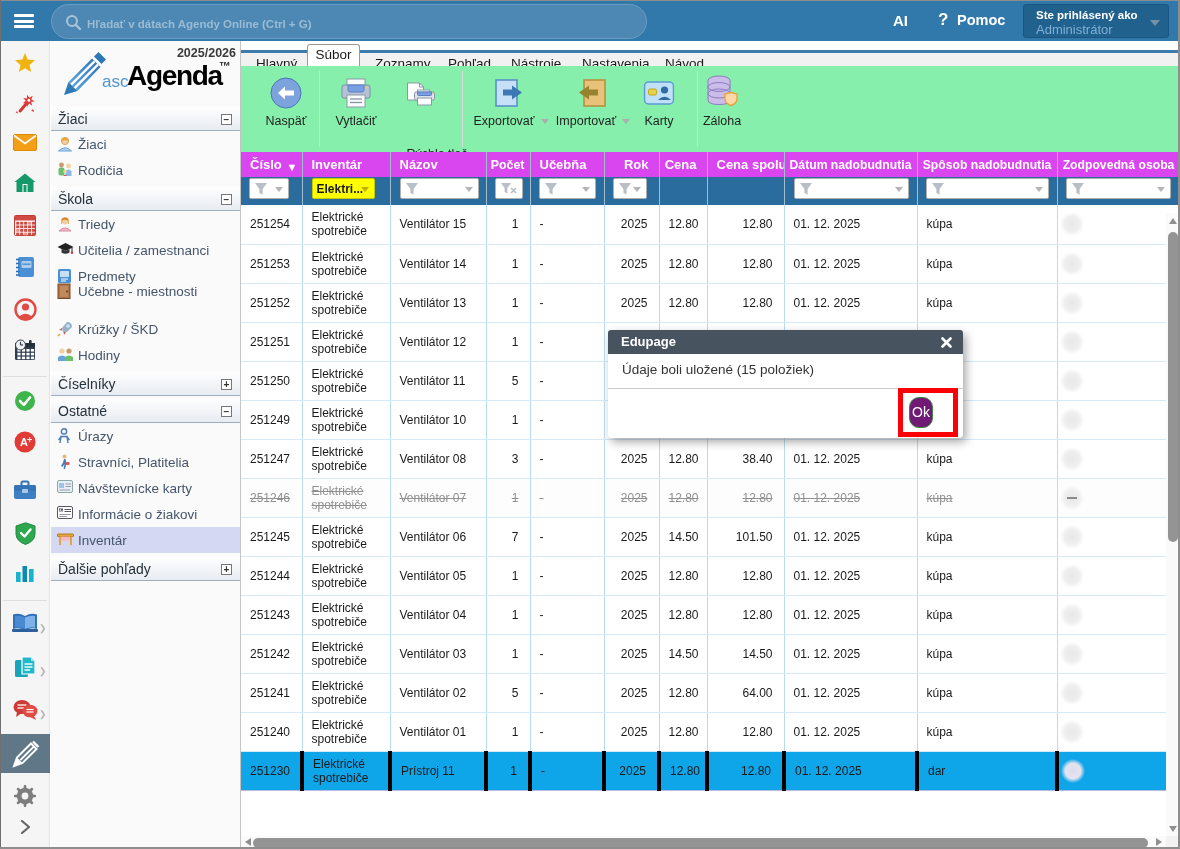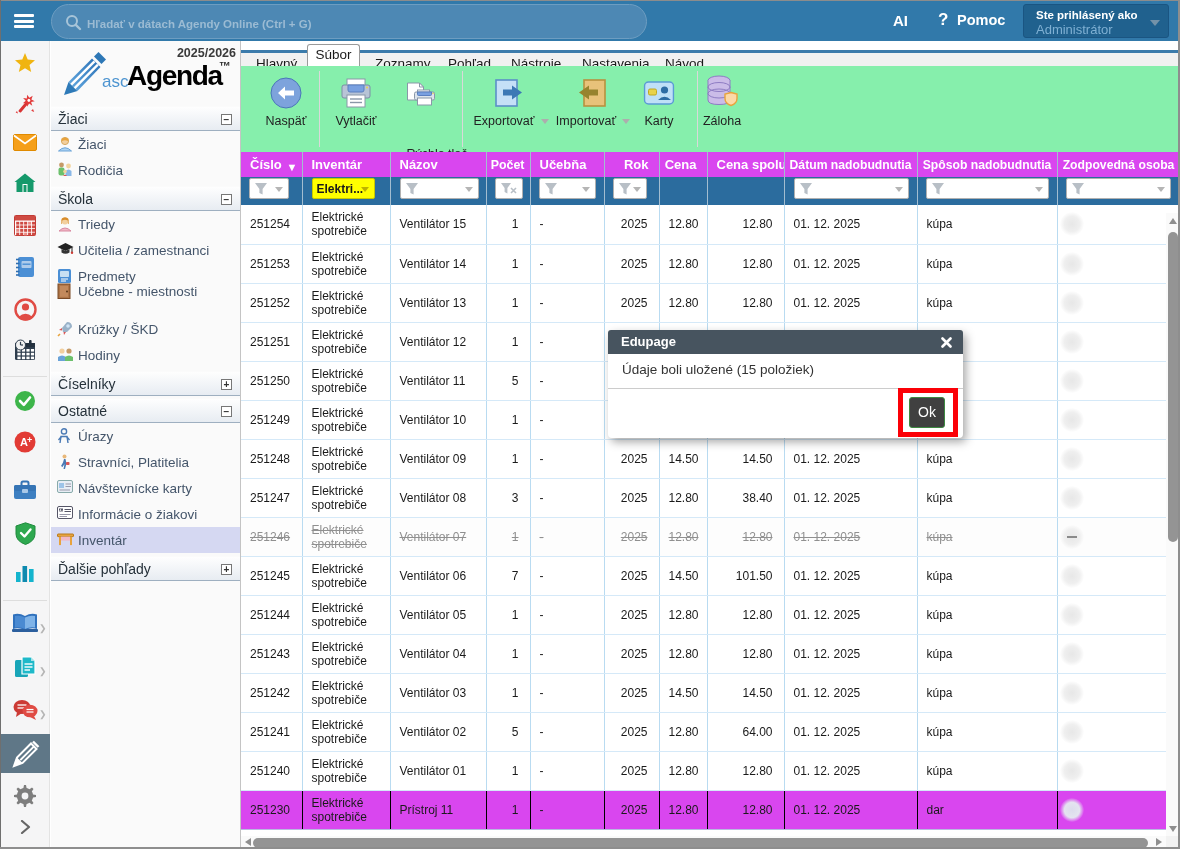--- a/index.html
+++ b/index.html
@@ -61,37 +61,37 @@
 .drow .num { text-align:right; padding-right:11px; }
 .two { font-size:12px; line-height:14px; white-space:normal; }
 .fbox { position:relative; background:#fff; border:1px solid #b0b0b0; border-radius:2px; height:21px; margin-top:1px; }
 .funnel { position:absolute; left:4px; top:3px; }
 .fcar { position:absolute; right:5px; top:8px; width:0; height:0; border-left:4px solid transparent; border-right:4px solid transparent; border-top:5px solid #b5b5b5; }
 .gdot { position:relative; width:24px; height:24px; margin-left:-7px; border-radius:12px;
   background:radial-gradient(circle, #e7e7e7 0%, #efefef 45%, rgba(255,255,255,0) 72%); }
 .strike .gdot::after { content:""; position:absolute; left:7px; top:11px; width:10px; height:2.5px; background:#8a8a8a; }
 .selrow .gdot { background:radial-gradient(circle, #dcdcec 0%, #e4e4f0 45%, rgba(255,255,255,0) 72%); }
 .strike td { color:#909090; text-decoration:line-through; background:#fdfdfd; }
-.selrow td { background:#d946ef; border-right:1px solid #000000; border-bottom:1px solid #b9b9e0; }
+.selrow td { background:#0ea5e9; border-right:4px solid #000000; border-bottom:1px solid #b9b9e0; }
 
 
 #vscroll { position:absolute; left:1166px; top:213px; width:14px; height:624px; background:#fafafa; }
 #vthumb { position:absolute; left:2px; top:19px; width:9.5px; height:310px; background:#949494; border-radius:5px; }
 #hscroll { position:absolute; left:241px; top:836px; width:925px; height:13px; background:#fafafa; }
 #hthumb { position:absolute; left:12px; top:2px; width:895px; height:9.5px; background:#949494; border-radius:5px; }
 
 
 #modal { position:absolute; left:608px; top:330px; width:355px; height:108px; background:#fff; border-radius:4px; box-shadow:3px 4px 10px rgba(0,0,0,0.35); z-index:10; }
 #mtitle { position:absolute; left:0; top:0; width:355px; height:24px; background:#47545f; border-radius:3px 3px 0 0; }
 #mtitle span { position:absolute; left:13px; top:4px; color:#fff; font-weight:bold; font-size:13px; }
 
 #mbody { position:absolute; left:14px; top:32px; font-size:13.5px; color:#333; }
 #mline { position:absolute; left:0; top:58px; width:355px; border-top:1px solid #ccc; }
 #redbox { position:absolute; left:290px; top:58px; width:60px; height:49px; border:5px solid #fb0007; background:#fff; }
-#okbtn { position:absolute; left:6px; top:4px; width:36px; height:31px; background:#404040; border:1px solid #3d8a41; border-radius:3px; color:#fff; font-size:14px; text-align:center; line-height:29px; }
+#okbtn { position:absolute; left:6px; top:4px; width:24px; height:31px; background:#701a75; border:1px solid #3d8a41; border-radius:10px; color:#fff; font-size:14px; text-align:center; line-height:29px; }
 </style>
 </head>
 <body>
 
 <div id="topbar">
   <div id="hamb">
       <div></div>
       <div></div>
       <div></div>
     </div>
@@ -690,35 +690,20 @@
 <td class="num">2025</td>
 <td class="num">12.80</td>
 <td class="num">12.80</td>
 <td>01. 12. 2025</td>
 <td>kúpa</td>
 <td>
             <div class="gdot"></div>
           </td>
 </tr>
 <tr class="drow ">
-<td>251248</td>
-<td class="two">Elektrické spotrebiče</td>
-<td>Ventilátor 09</td>
-<td class="num">1</td>
-<td>-</td>
-<td class="num">2025</td>
-<td class="num">14.50</td>
-<td class="num">14.50</td>
-<td>01. 12. 2025</td>
-<td>kúpa</td>
-<td>
-            <div class="gdot"></div>
-          </td>
-</tr>
-<tr class="drow ">
 <td>251247</td>
 <td class="two">Elektrické spotrebiče</td>
 <td>Ventilátor 08</td>
 <td class="num">3</td>
 <td>-</td>
 <td class="num">2025</td>
 <td class="num">12.80</td>
 <td class="num">38.40</td>
 <td>01. 12. 2025</td>
 <td>kúpa</td>

